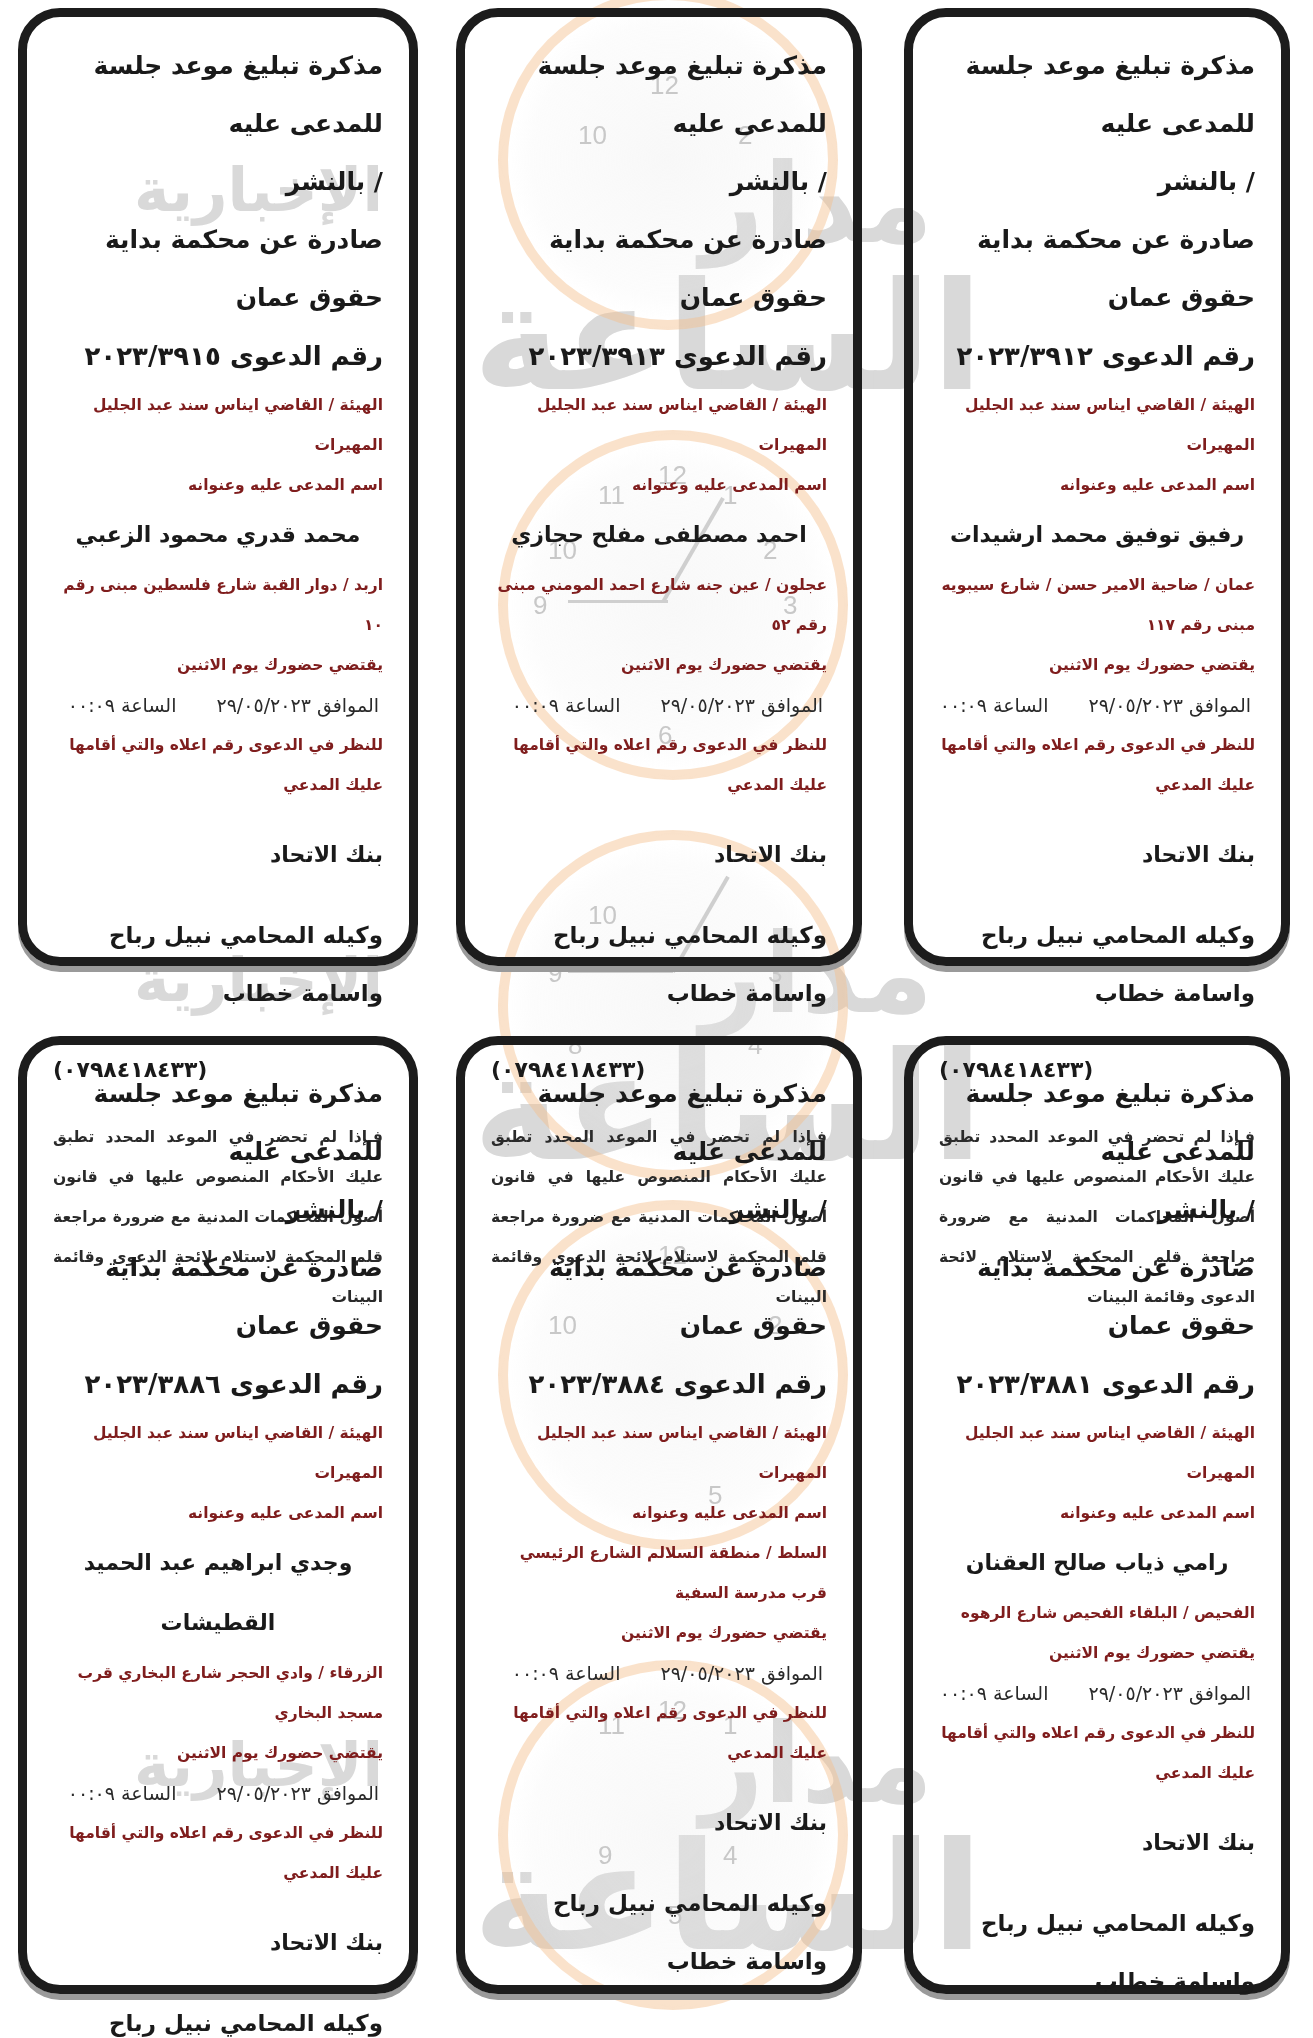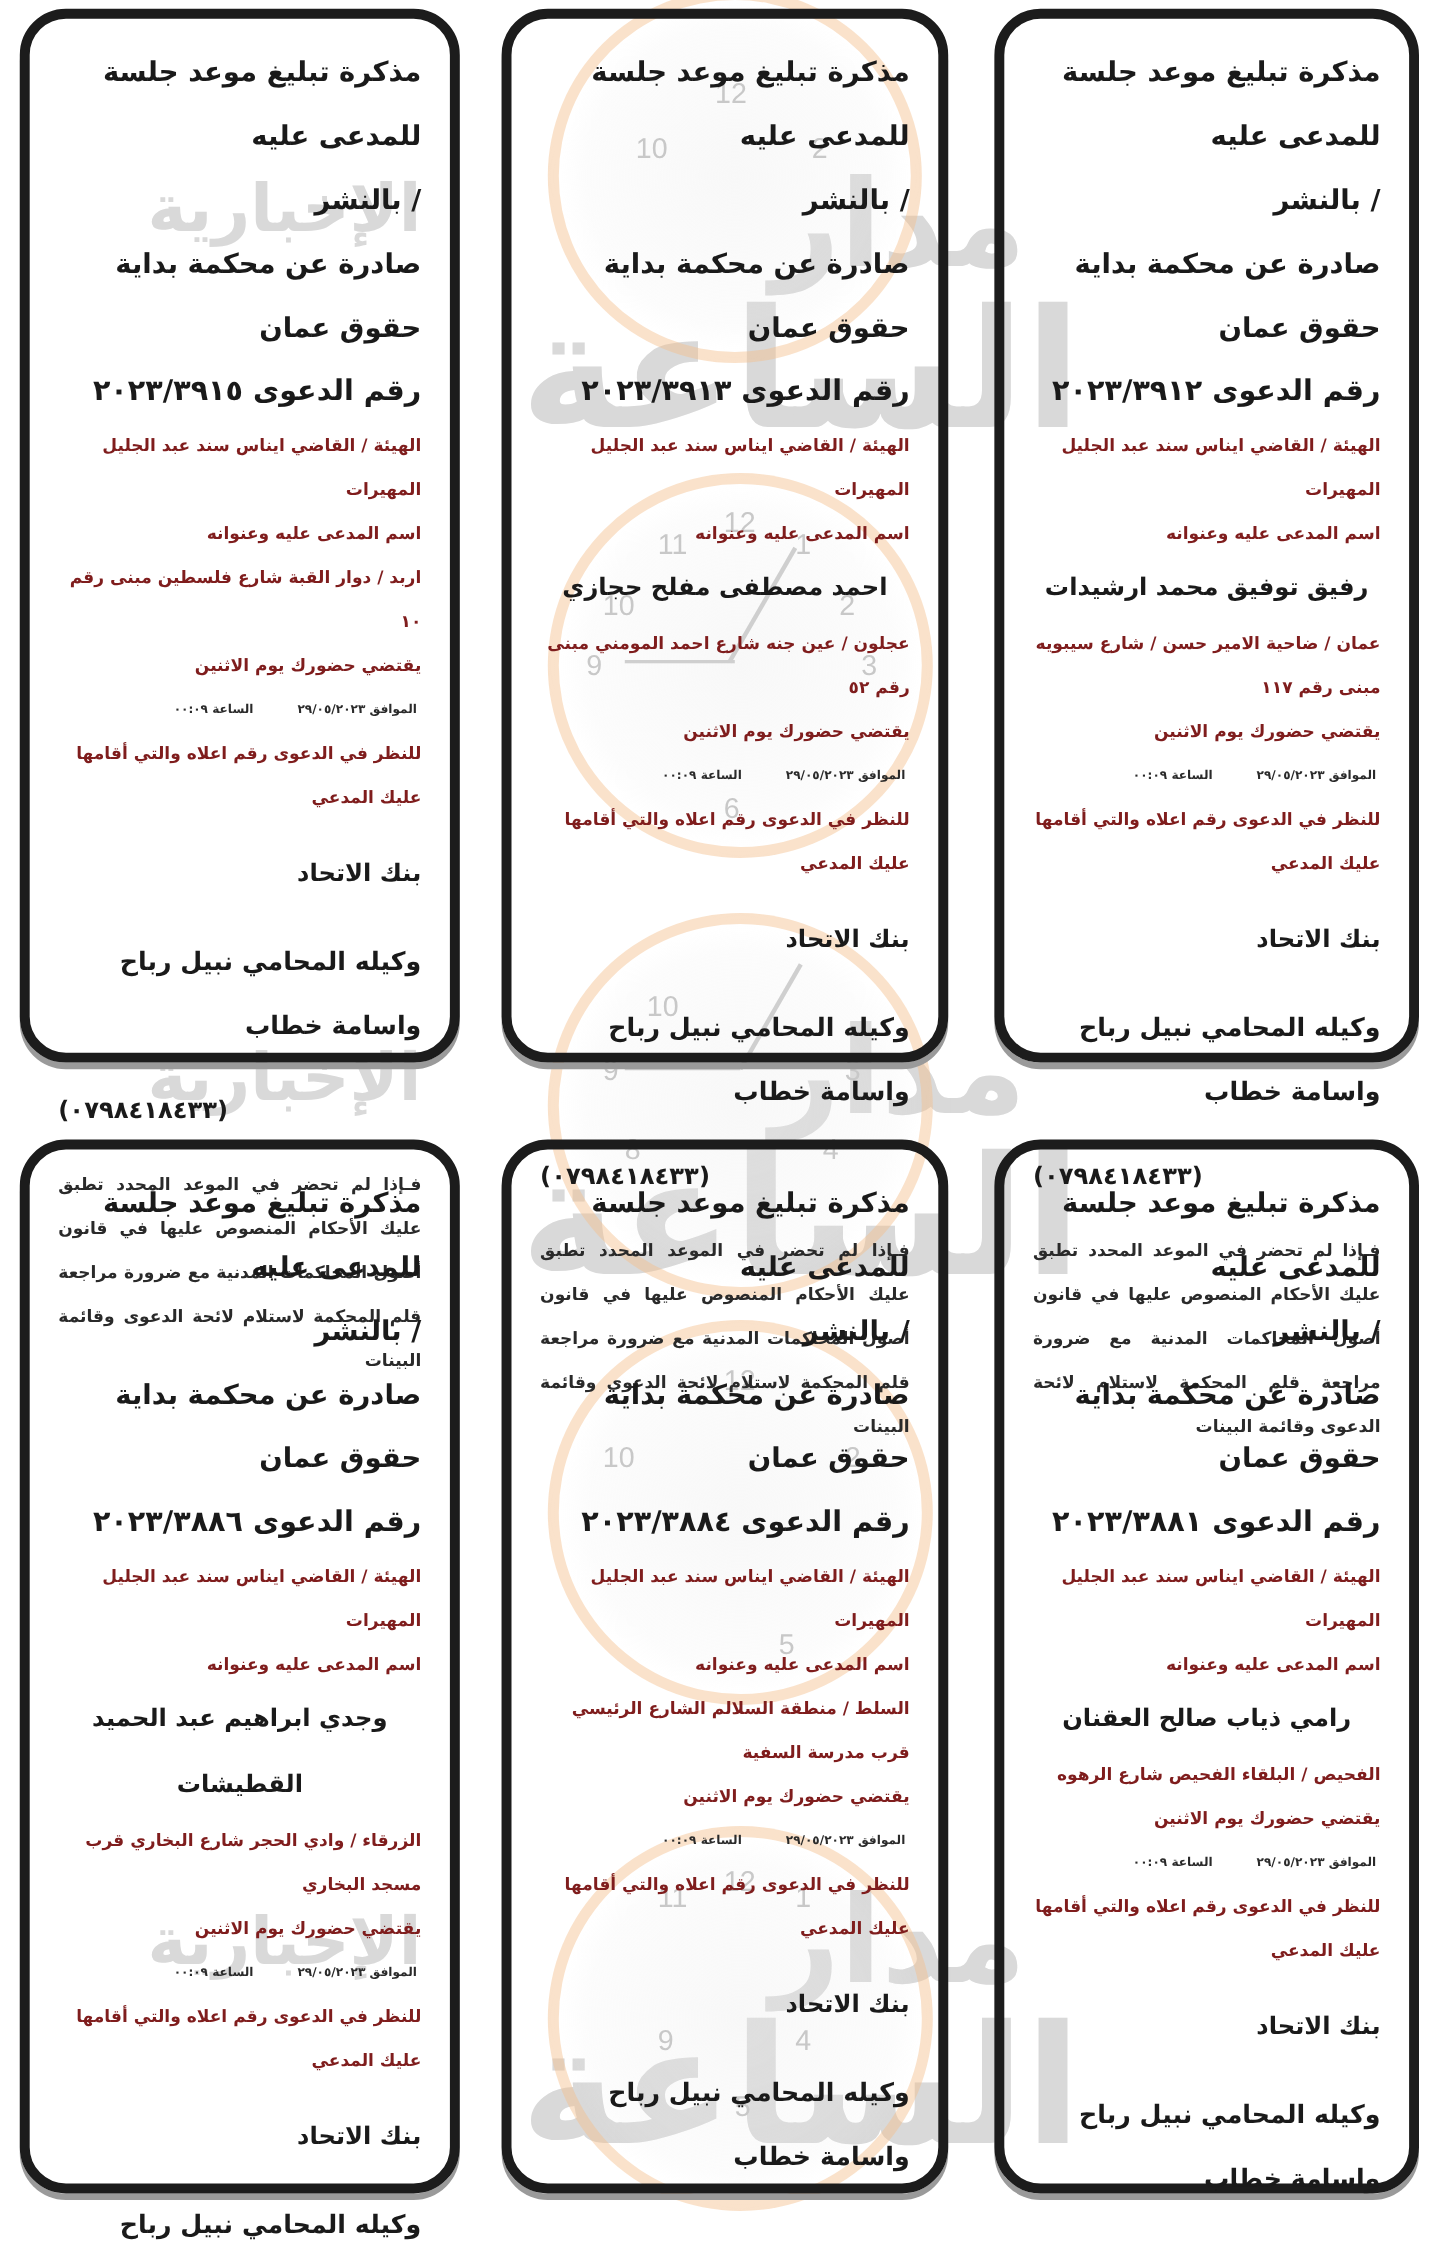--- a/index.html
+++ b/index.html
@@ -40,21 +40,21 @@
   }
   .notice .hd.case { font-size:26px; }
   .notice .ln {
     font-size:15.5px; font-weight:bold; line-height:40px; margin:0;
     font-family:"DejaVu Sans", sans-serif; color:#7f1d1d;
   }
   .notice .name {
     text-align:center; font-weight:bold; font-size:22px; line-height:60px; margin:0;
   }
   .notice .appt {
-    font-size:11px; font-weight:bold; line-height:40px; margin:0; padding-right:4px; color:#2a2a2a;
+    font-size:19px; font-weight:normal; line-height:40px; margin:0; padding-right:4px; color:#2a2a2a;
   }
   .notice .appt span { display:inline-block; }
   .notice .appt .gap { width:40px; }
   .notice .bank {
     text-align:right; font-weight:bold; font-size:22px; line-height:56px; margin-top:22px;
   }
   .notice .lawyer {
     font-weight:bold; font-size:23px; line-height:58px;
   }
   .notice .phone {
@@ -158,20 +158,21 @@
   <p class="warn">فـإذا لم تحضر في الموعد المحدد تطبق عليك الأحكام المنصوص عليها في قانون أصول المحاكمات المدنية مع ضرورة مراجعة قلم المحكمة لاستلام لائحة الدعوى وقائمة البينات</p>
 </div>
 
 <div class="notice" style="left:18px;top:8px;width:400px;height:958px;">
   <p class="hd">مذكرة تبليغ موعد جلسة للمدعى عليه</p>
   <p class="hd">/ بالنشر</p>
   <p class="hd">صادرة عن محكمة بداية حقوق عمان</p>
   <p class="hd case">رقم الدعوى ٢٠٢٣/٣٩١٥</p>
   <p class="ln">الهيئة / القاضي ايناس سند عبد الجليل المهيرات</p>
   <p class="ln">اسم المدعى عليه وعنوانه</p>
+  <p class="name">محمد قدري محمود الزعبي</p>
   <p class="ln">اربد / دوار القبة شارع فلسطين مبنى رقم ١٠</p>
   <p class="ln">يقتضي حضورك يوم الاثنين</p>
   <p class="appt"><span>الموافق ٢٩/٠٥/٢٠٢٣</span><span class="gap"></span><span>الساعة ٠٠:٠٩</span></p>
   <p class="ln">للنظر في الدعوى رقم اعلاه والتي أقامها عليك المدعي</p>
   <p class="bank">بنك الاتحاد</p>
   <p class="lawyer">وكيله المحامي نبيل رباح واسامة خطاب</p>
   <p class="phone">(٠٧٩٨٤١٨٤٣٣)</p>
   <p class="warn">فـإذا لم تحضر في الموعد المحدد تطبق عليك الأحكام المنصوص عليها في قانون أصول المحاكمات المدنية مع ضرورة مراجعة قلم المحكمة لاستلام لائحة الدعوى وقائمة البينات</p>
 </div>
 

